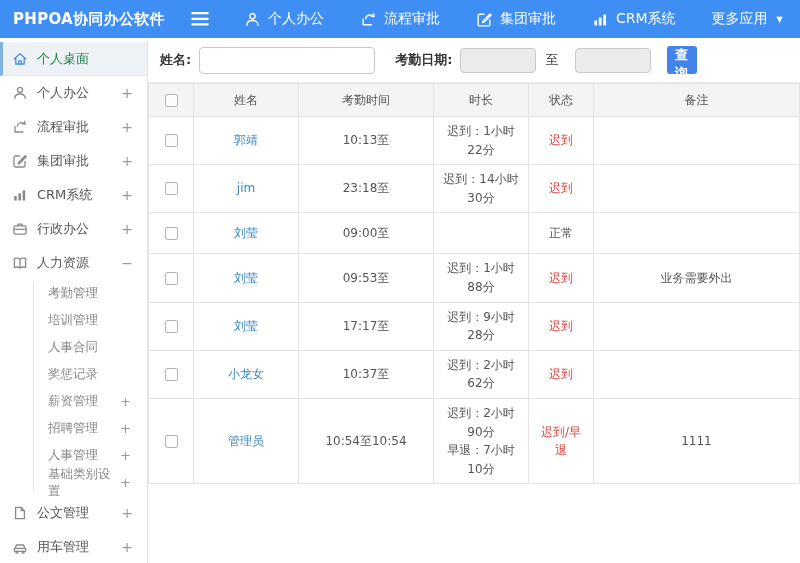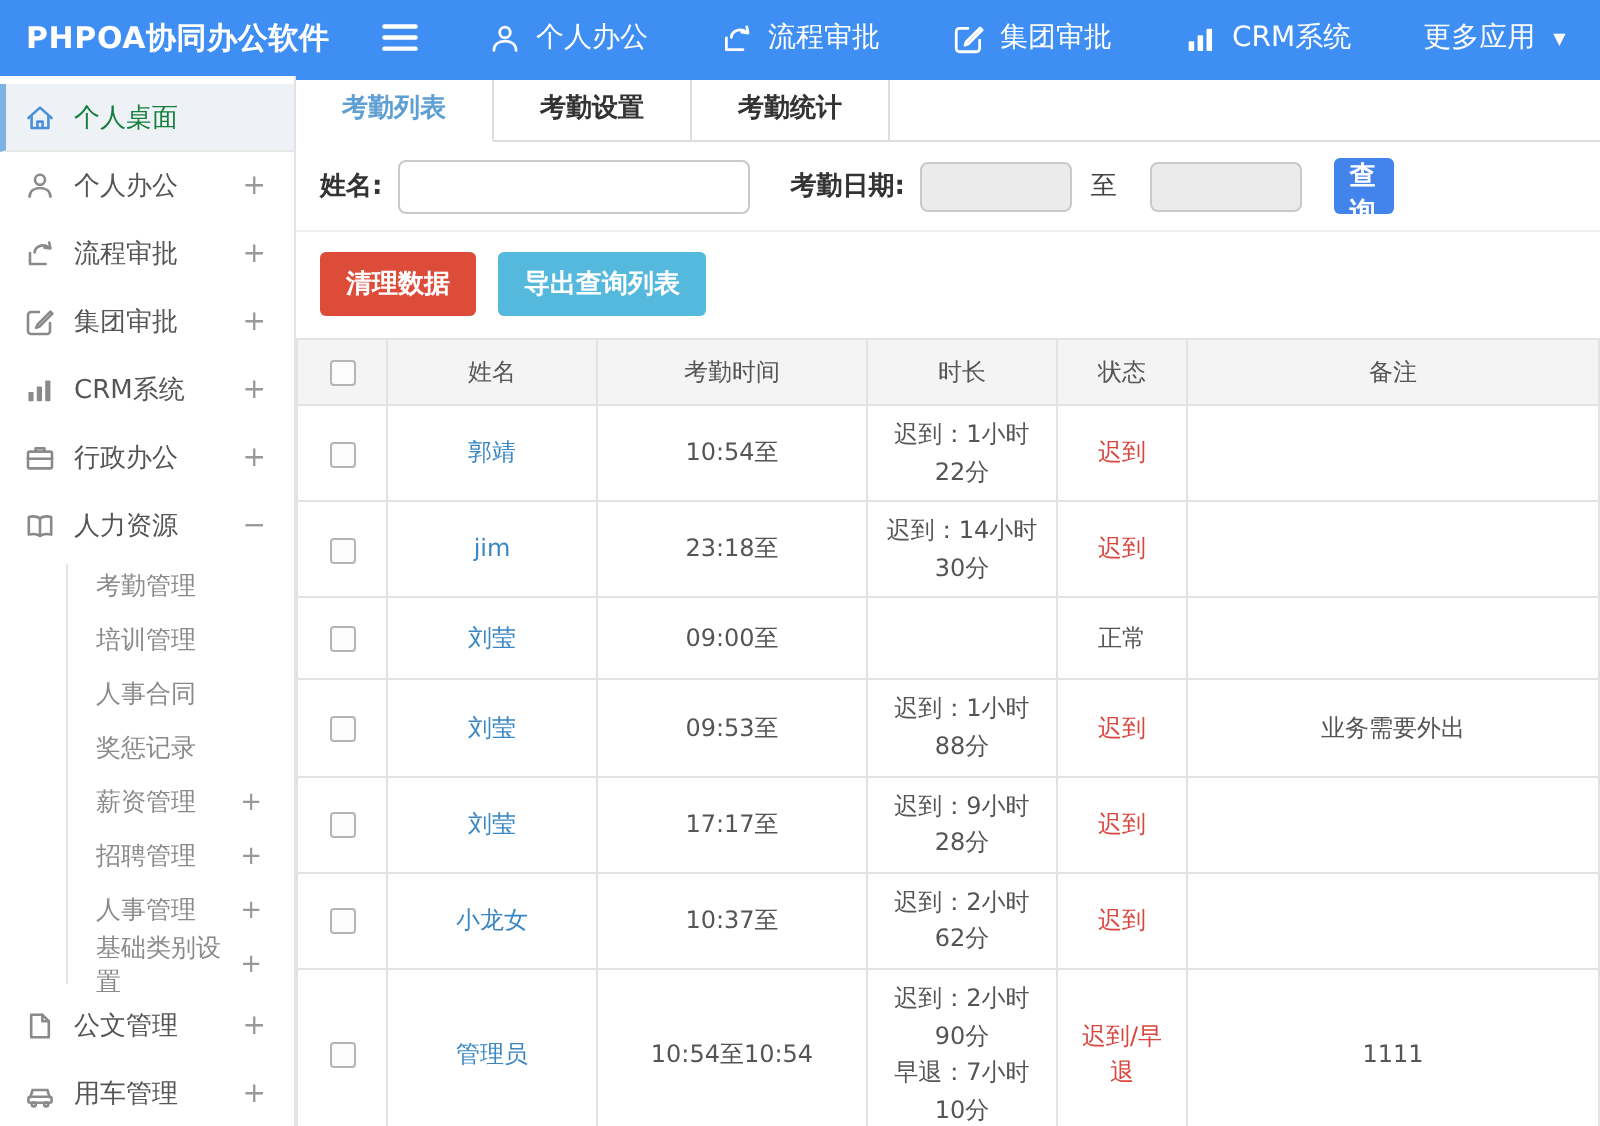--- a/index.html
+++ b/index.html
@@ -242,40 +242,31 @@
             <circle cx="4.9" cy="13.2" r="1"></circle>
             <circle cx="11.1" cy="13.2" r="1"></circle>
           </svg>
         </span>
         <span>用车管理</span>
         <span class="expand">+</span>
       </div>
     </aside>
 
   <main class="main">
-    <div class="tabbar" id="tabbar">
-        <div class="tab active">考勤列表</div>
-        <div class="tab">考勤设置</div>
-        <div class="tab">考勤统计</div>
-      </div>
 
     <div class="filter-row">
       <span>姓名:</span>
       <input class="input-name" type="text" value="" style="">
       <span class="lbl-date">考勤日期:</span>
       <input class="input-date" type="text" value="" style="">
       <span class="to-label">至</span>
       <input class="input-date" type="text" value="" style="">
       <button class="btn btn-search">查 询</button>
     </div>
 
-    <div class="toolbar">
-      <button class="btn btn-clean">清理数据</button>
-      <button class="btn btn-export">导出查询列表</button>
-    </div>
 
     <div class="grid-wrap">
       <table>
         <colgroup>
           <col style="width:45px">
             <col style="width:105px">
             <col style="width:135px">
           <col style="width:95px">
             <col style="width:65px">
             <col>
@@ -287,21 +278,21 @@
               <th>考勤时间</th>
               <th>时长</th>
               <th>状态</th>
               <th>备注</th>
             </tr>
           </thead>
         <tbody id="tbody">
             <tr>
               <td><span class="cb"></span></td>
               <td><span class="name-link">郭靖</span></td>
-              <td>10:54至</td>
+              <td>10:13至</td>
               <td>迟到：1小时22分</td>
               <td><span class="status-red">迟到</span></td>
               <td></td>
             </tr>
             <tr class="tall">
               <td><span class="cb"></span></td>
               <td><span class="name-link">jim</span></td>
               <td>23:18至</td>
               <td>迟到：14小时30分</td>
               <td><span class="status-red">迟到</span></td>

